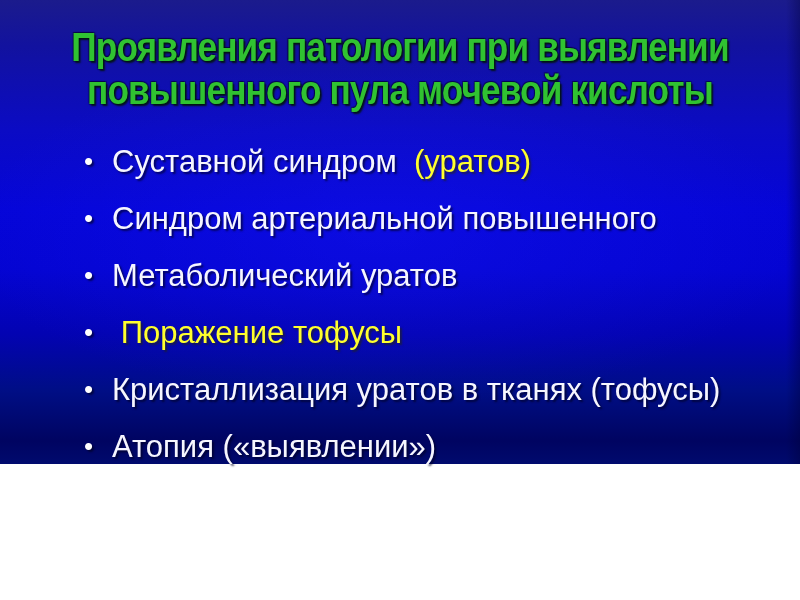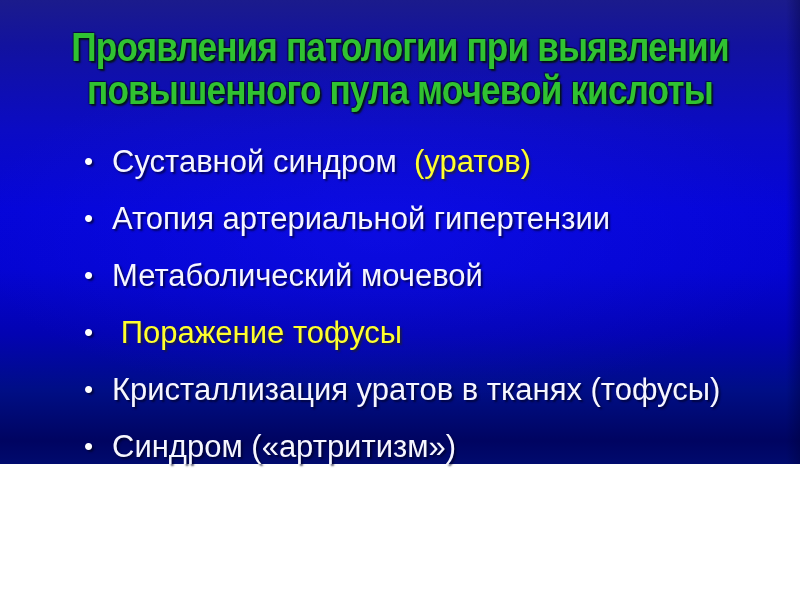--- a/index.html
+++ b/index.html
@@ -107,38 +107,38 @@
 
   <ul class="bullets">
 
     <li>
       <span class="dot">•</span>
       <span class="text"><span class="seg white">Суставной синдром  </span><span class="seg yellow">(уратов)</span></span>
     </li>
 
     <li>
       <span class="dot">•</span>
-      <span class="text"><span class="seg white">Атопия артериальной гипертензии</span></span>
+      <span class="text"><span class="seg white">Синдром артериальной повышенного</span></span>
     </li>
 
     <li>
       <span class="dot">•</span>
-      <span class="text"><span class="seg white">Метаболический мочевой</span></span>
+      <span class="text"><span class="seg white">Метаболический уратов</span></span>
     </li>
 
     <li>
       <span class="dot">•</span>
       <span class="text"><span class="seg yellow"> Поражение тофусы</span></span>
     </li>
 
     <li>
       <span class="dot">•</span>
       <span class="text"><span class="seg white">Кристаллизация уратов в тканях (тофусы)</span></span>
     </li>
 
     <li>
       <span class="dot">•</span>
-      <span class="text"><span class="seg white">Синдром («артритизм»)</span></span>
+      <span class="text"><span class="seg white">Атопия («выявлении»)</span></span>
     </li>
 
   </ul>
 
 </div>
 
 </body></html>

